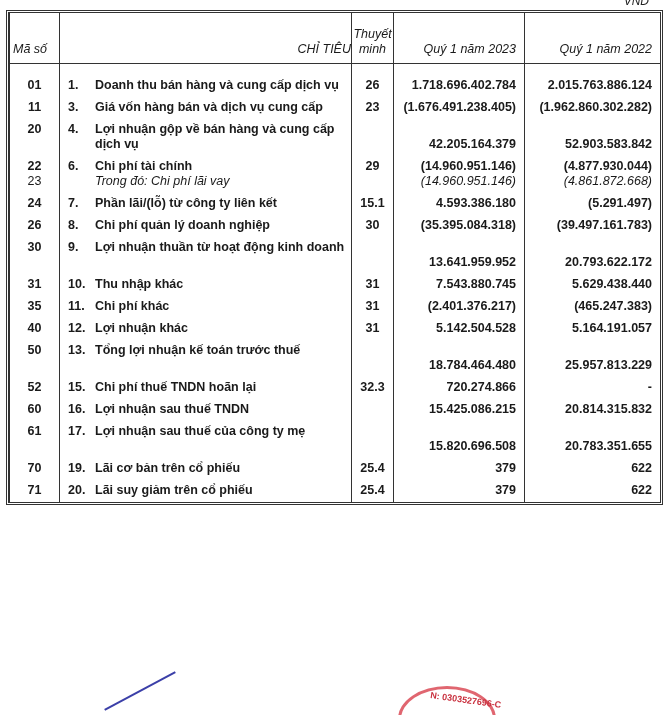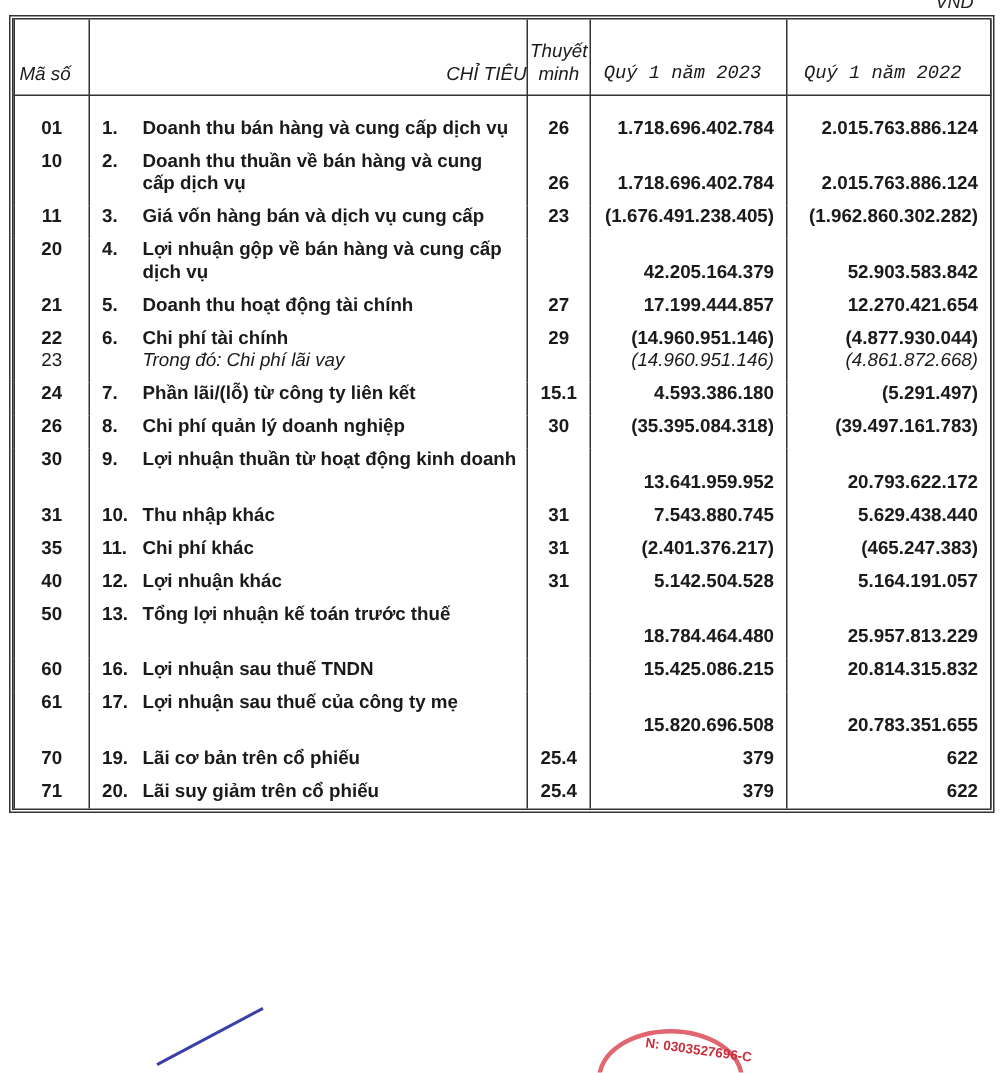--- a/index.html
+++ b/index.html
@@ -23,21 +23,21 @@
     col.c-y2 { width: 136px; }
     th, td { border-left: 1px solid #333; border-right: 1px solid #333; padding: 0; vertical-align: top; }
     thead th {
       font-weight: normal; font-style: italic; font-size: 12.5px;
       height: 43px; vertical-align: bottom; padding-bottom: 7px;
       border-bottom: 1px solid #333;
     }
     thead th.h-code { text-align: left; padding-left: 3px; }
     thead th.h-label { text-align: right; padding-left: 8px; }
     thead th.h-note { text-align: center; line-height: 15px; padding-bottom: 6px; }
-    thead th.h-y { text-align: center; padding-right: 8px; font-family: Liberation Mono, monospace; }
+    thead th.h-y { text-align: right; padding-right: 8px; }
     tbody td { font-size: 12.5px; font-weight: bold; line-height: 15px; }
     tbody tr.first td { padding-top: 14px; }
     td.code { text-align: center; }
     td.label { padding-left: 8px; }
     .lbl { display: flex; }
     .num { width: 27px; flex: none; }
     .txt { flex: 1; padding-right: 6px; }
     td.note { text-align: center; }
     td.val { text-align: right; padding-right: 8px; }
     .sub { font-weight: normal; font-style: italic; }
@@ -96,38 +96,20 @@
           <td class="note" style="padding-top:14px"><span>26</span></td>
           <td class="val" style="padding-top:14px">
             <div>1.718.696.402.784</div>
           </td>
           <td class="val" style="padding-top:14px">
             <div>2.015.763.886.124</div>
           </td>
         </tr>
         <tr>
           <td class="code">
-            <div>10</div>
-          </td>
-          <td class="label">
-            <div class="lbl">
-              <span class="num">2.</span>
-              <span class="txt"><span>Doanh thu thuần về bán hàng và cung cấp dịch vụ</span></span>
-            </div>
-          </td>
-          <td class="note" style="padding-top:15px"><span>26</span></td>
-          <td class="val" style="padding-top:15px">
-            <div>1.718.696.402.784</div>
-          </td>
-          <td class="val" style="padding-top:15px">
-            <div>2.015.763.886.124</div>
-          </td>
-        </tr>
-        <tr>
-          <td class="code">
             <div>11</div>
           </td>
           <td class="label">
             <div class="lbl">
               <span class="num">3.</span>
               <span class="txt"><span>Giá vốn hàng bán và dịch vụ cung cấp</span></span>
             </div>
           </td>
           <td class="note"><span>23</span></td>
           <td class="val">
@@ -150,38 +132,20 @@
           <td class="note"><span></span></td>
           <td class="val" style="padding-top:15px">
             <div>42.205.164.379</div>
           </td>
           <td class="val" style="padding-top:15px">
             <div>52.903.583.842</div>
           </td>
         </tr>
         <tr>
           <td class="code">
-            <div>21</div>
-          </td>
-          <td class="label">
-            <div class="lbl">
-              <span class="num">5.</span>
-              <span class="txt"><span>Doanh thu hoạt động tài chính</span></span>
-            </div>
-          </td>
-          <td class="note"><span>27</span></td>
-          <td class="val">
-            <div>17.199.444.857</div>
-          </td>
-          <td class="val">
-            <div>12.270.421.654</div>
-          </td>
-        </tr>
-        <tr>
-          <td class="code">
             <div>22</div>
             <div class="sub" style="font-style:normal">23</div>
           </td>
           <td class="label">
             <div class="lbl">
               <span class="num">6.</span>
               <span class="txt"><span>Chi phí tài chính</span><br><span class="sub">Trong đó: Chi phí lãi vay</span></span>
             </div>
           </td>
           <td class="note"><span>29</span></td>
@@ -311,20 +275,38 @@
               <span class="num">13.</span>
               <span class="txt"><span>Tổng lợi nhuận kế toán trước thuế</span></span>
             </div>
           </td>
           <td class="note"><span></span></td>
           <td class="val" style="padding-top:15px">
             <div>18.784.464.480</div>
           </td>
           <td class="val" style="padding-top:15px">
             <div>25.957.813.229</div>
+          </td>
+        </tr>
+        <tr>
+          <td class="code">
+            <div>52</div>
+          </td>
+          <td class="label">
+            <div class="lbl">
+              <span class="num">15.</span>
+              <span class="txt"><span>Chi phí thuế TNDN hoãn lại</span></span>
+            </div>
+          </td>
+          <td class="note"><span>32.3</span></td>
+          <td class="val">
+            <div>720.274.866</div>
+          </td>
+          <td class="val">
+            <div>-</div>
           </td>
         </tr>
         <tr>
           <td class="code">
             <div>60</div>
           </td>
           <td class="label">
             <div class="lbl">
               <span class="num">16.</span>
               <span class="txt"><span>Lợi nhuận sau thuế TNDN</span></span>

